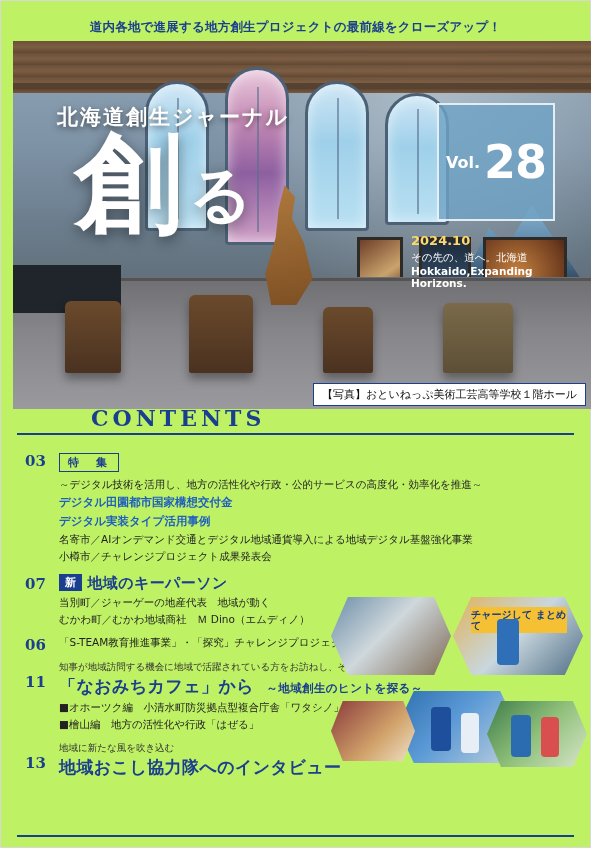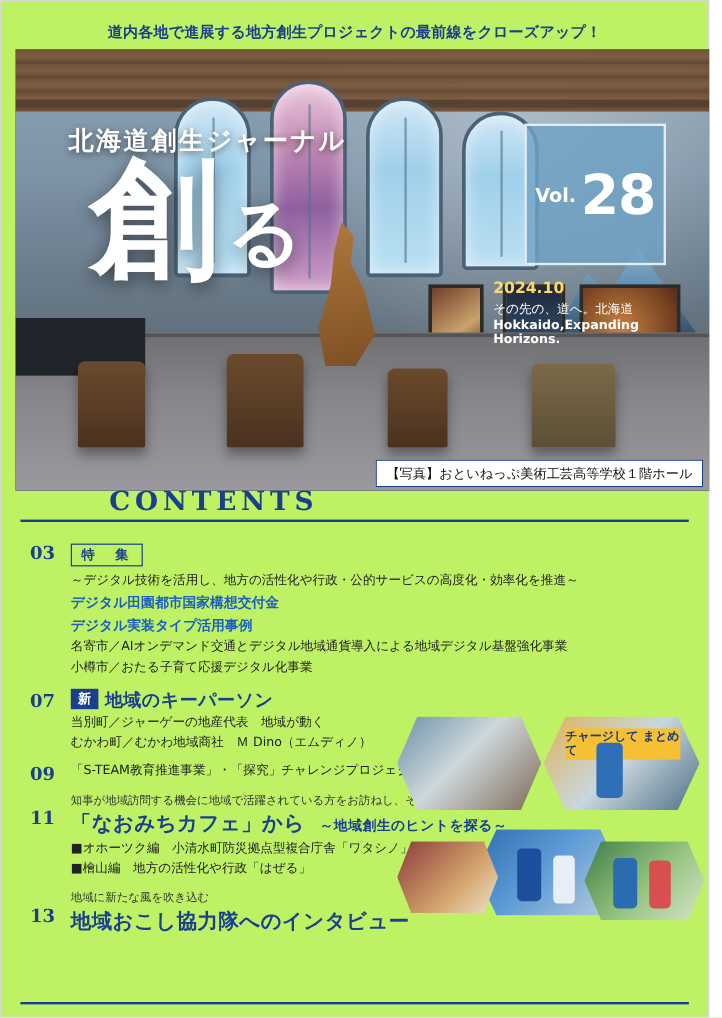--- a/index.html
+++ b/index.html
@@ -294,34 +294,34 @@
   <div class="toc">
 
 
     <div class="entry" style="margin-top:10px;">
       <div class="pageno">03</div>
       <div class="badge-feature">特　集</div>
       <div class="sub">～デジタル技術を活用し、地方の活性化や行政・公的サービスの高度化・効率化を推進～</div>
       <div class="sub hl-blue">デジタル田園都市国家構想交付金</div>
       <div class="sub hl-blue">デジタル実装タイプ活用事例</div>
       <div class="sub">名寄市／AIオンデマンド交通とデジタル地域通貨導入による地域デジタル基盤強化事業</div>
-      <div class="sub">小樽市／おたる子育て応援デジタル化事業</div>
+      <div class="sub">小樽市／チャレンジプロジェクト成果発表会</div>
     </div>
 
     <div class="entry" style="margin-top:10px;">
       <div class="pageno">07</div>
       <div class="etitle">
         <span class="badge-new">新</span><span>地域のキーパーソン</span>
       </div>
       <div class="sub">当別町／ジャーゲーの地産代表　地域が動く</div>
       <div class="sub">むかわ町／むかわ地域商社　Ｍ Dino（エムディノ）</div>
     </div>
 
     <div class="entry" style="margin-top:8px;">
-      <div class="pageno">09</div>
+      <div class="pageno">06</div>
       <div class="sub">「S-TEAM教育推進事業」・「探究」チャレンジプロジェクト成果発表会～</div>
     </div>
 
     <div class="entry" style="margin-top:10px;">
       <div class="pageno" style="top:12px;">11</div>
       <div class="tiny-note">知事が地域訪問する機会に地域で活躍されている方をお訪ねし、その様子を紹介</div>
       <div class="etitle" style="font-size:17px;">
         <span>「なおみちカフェ」から</span>
         <span style="font-size:11.5px; margin-left:6px;">～地域創生のヒントを探る～</span>
       </div>

